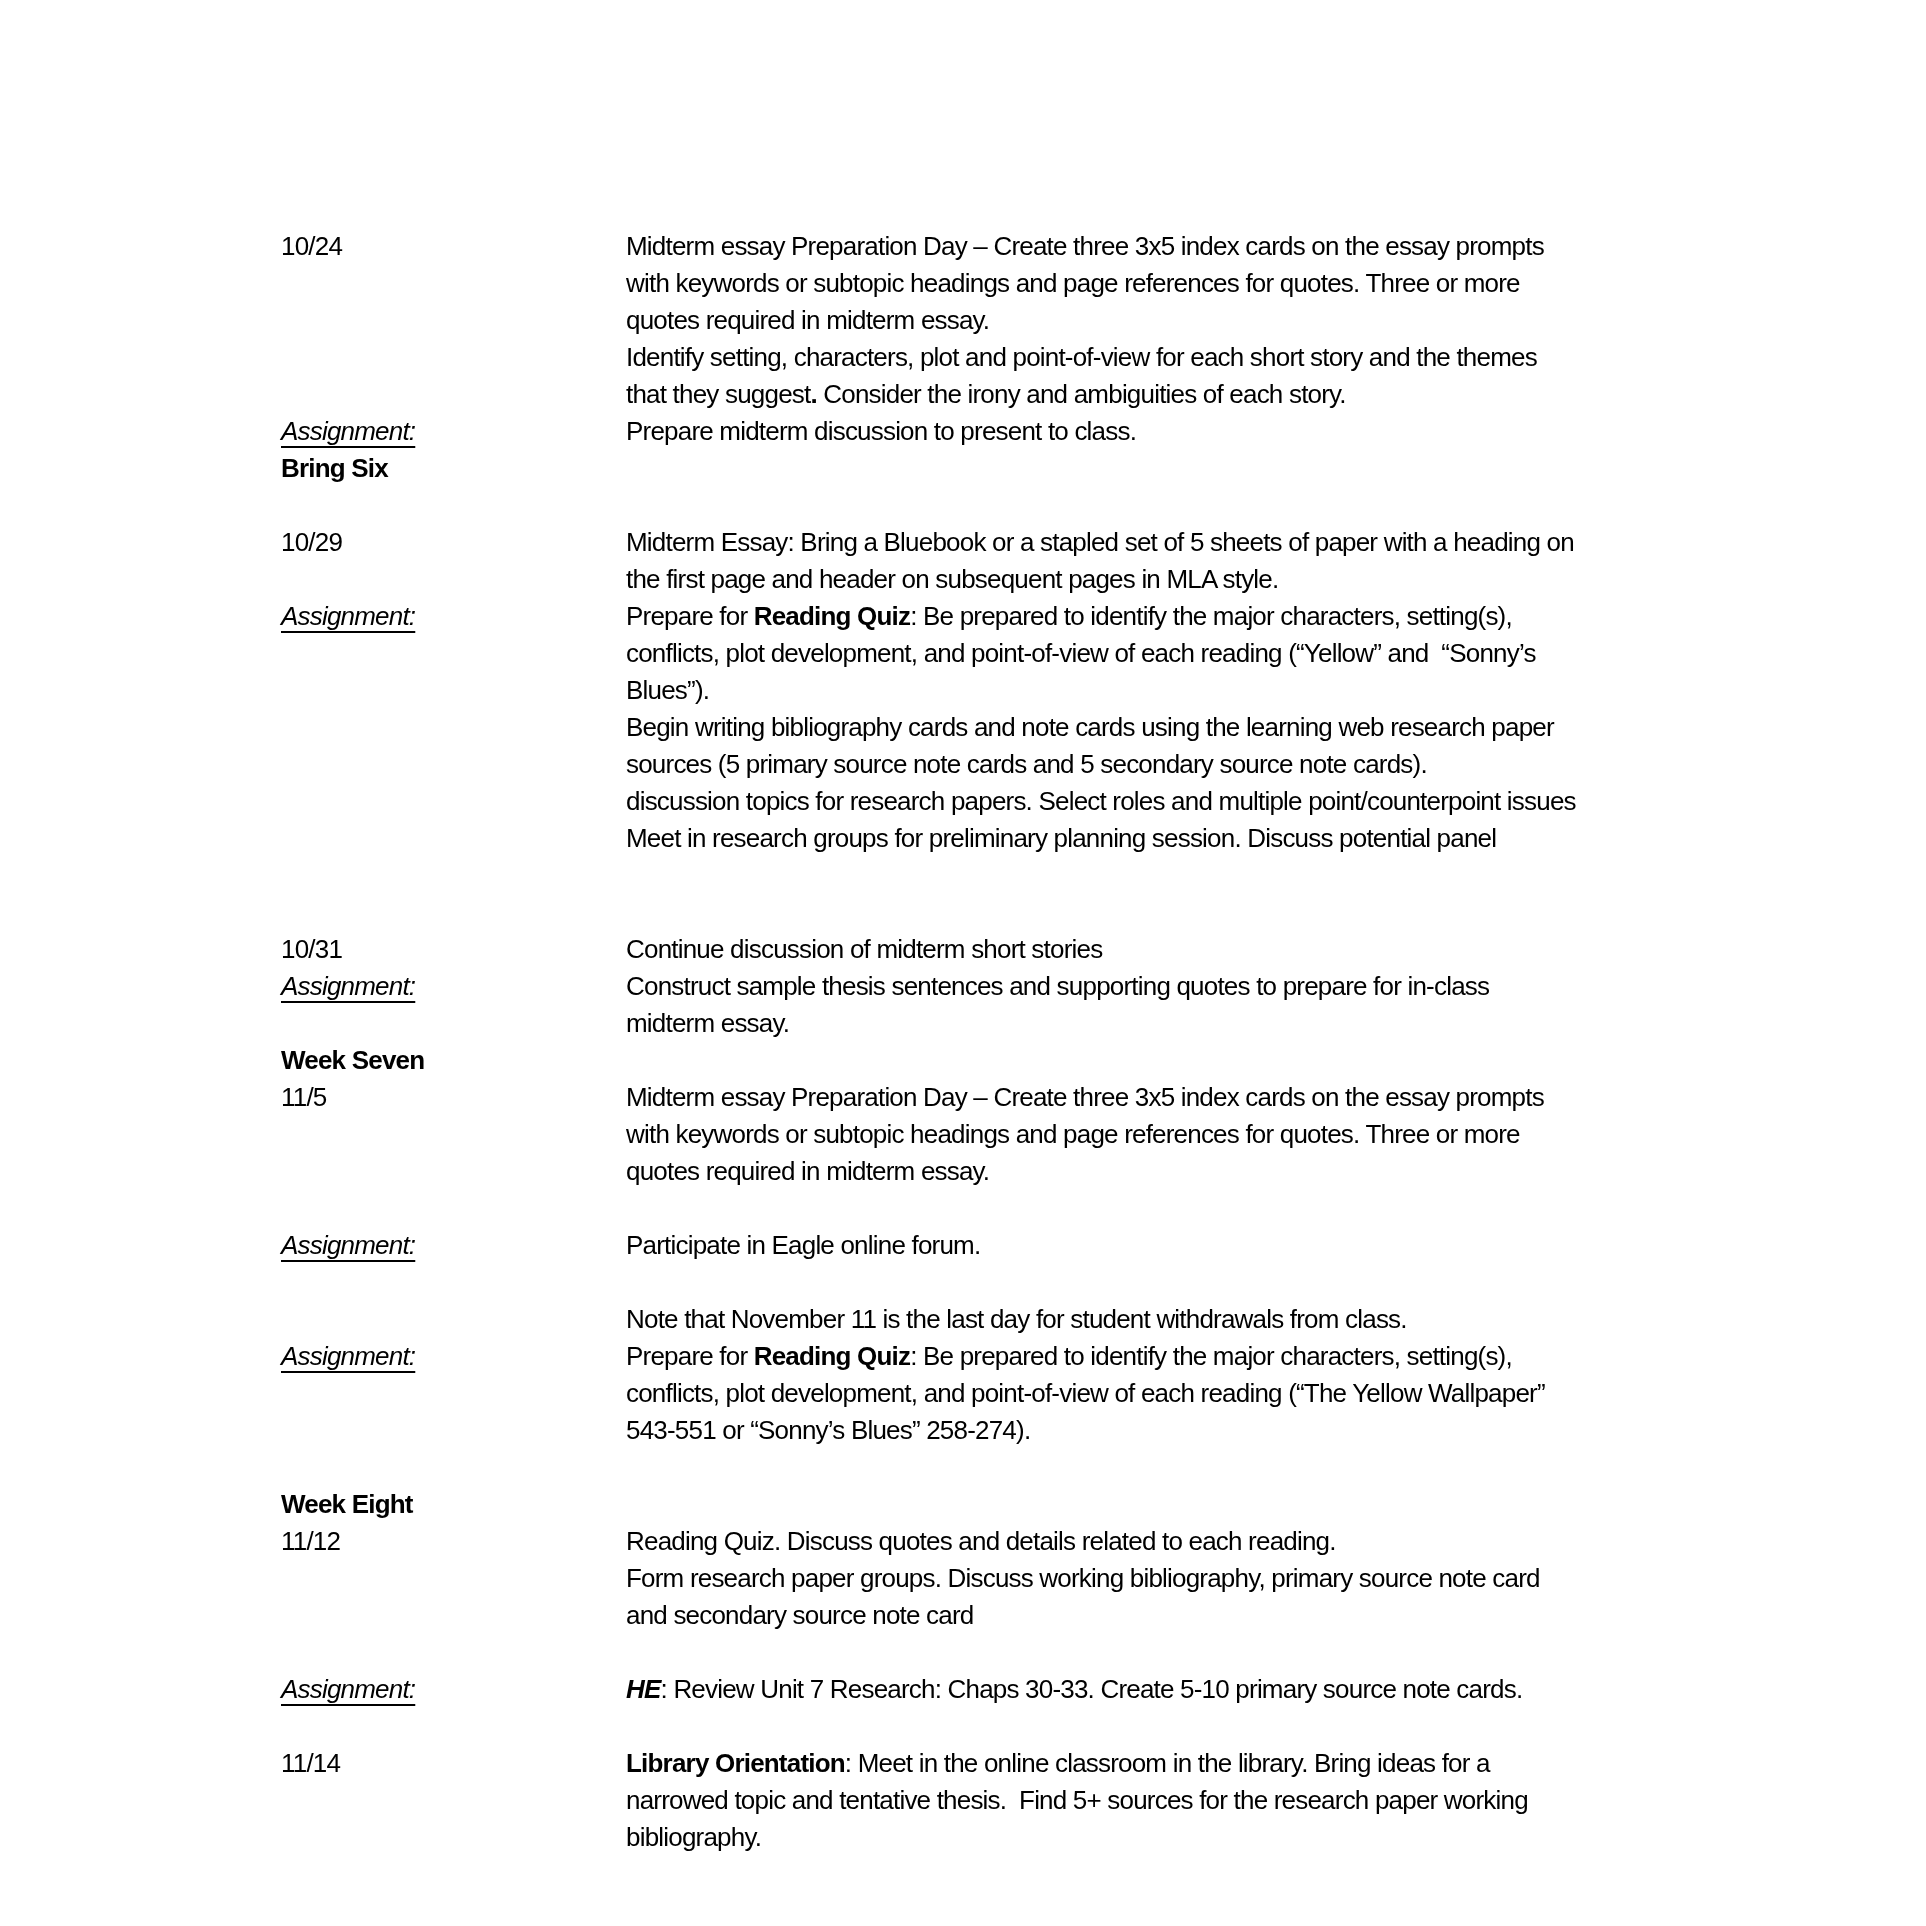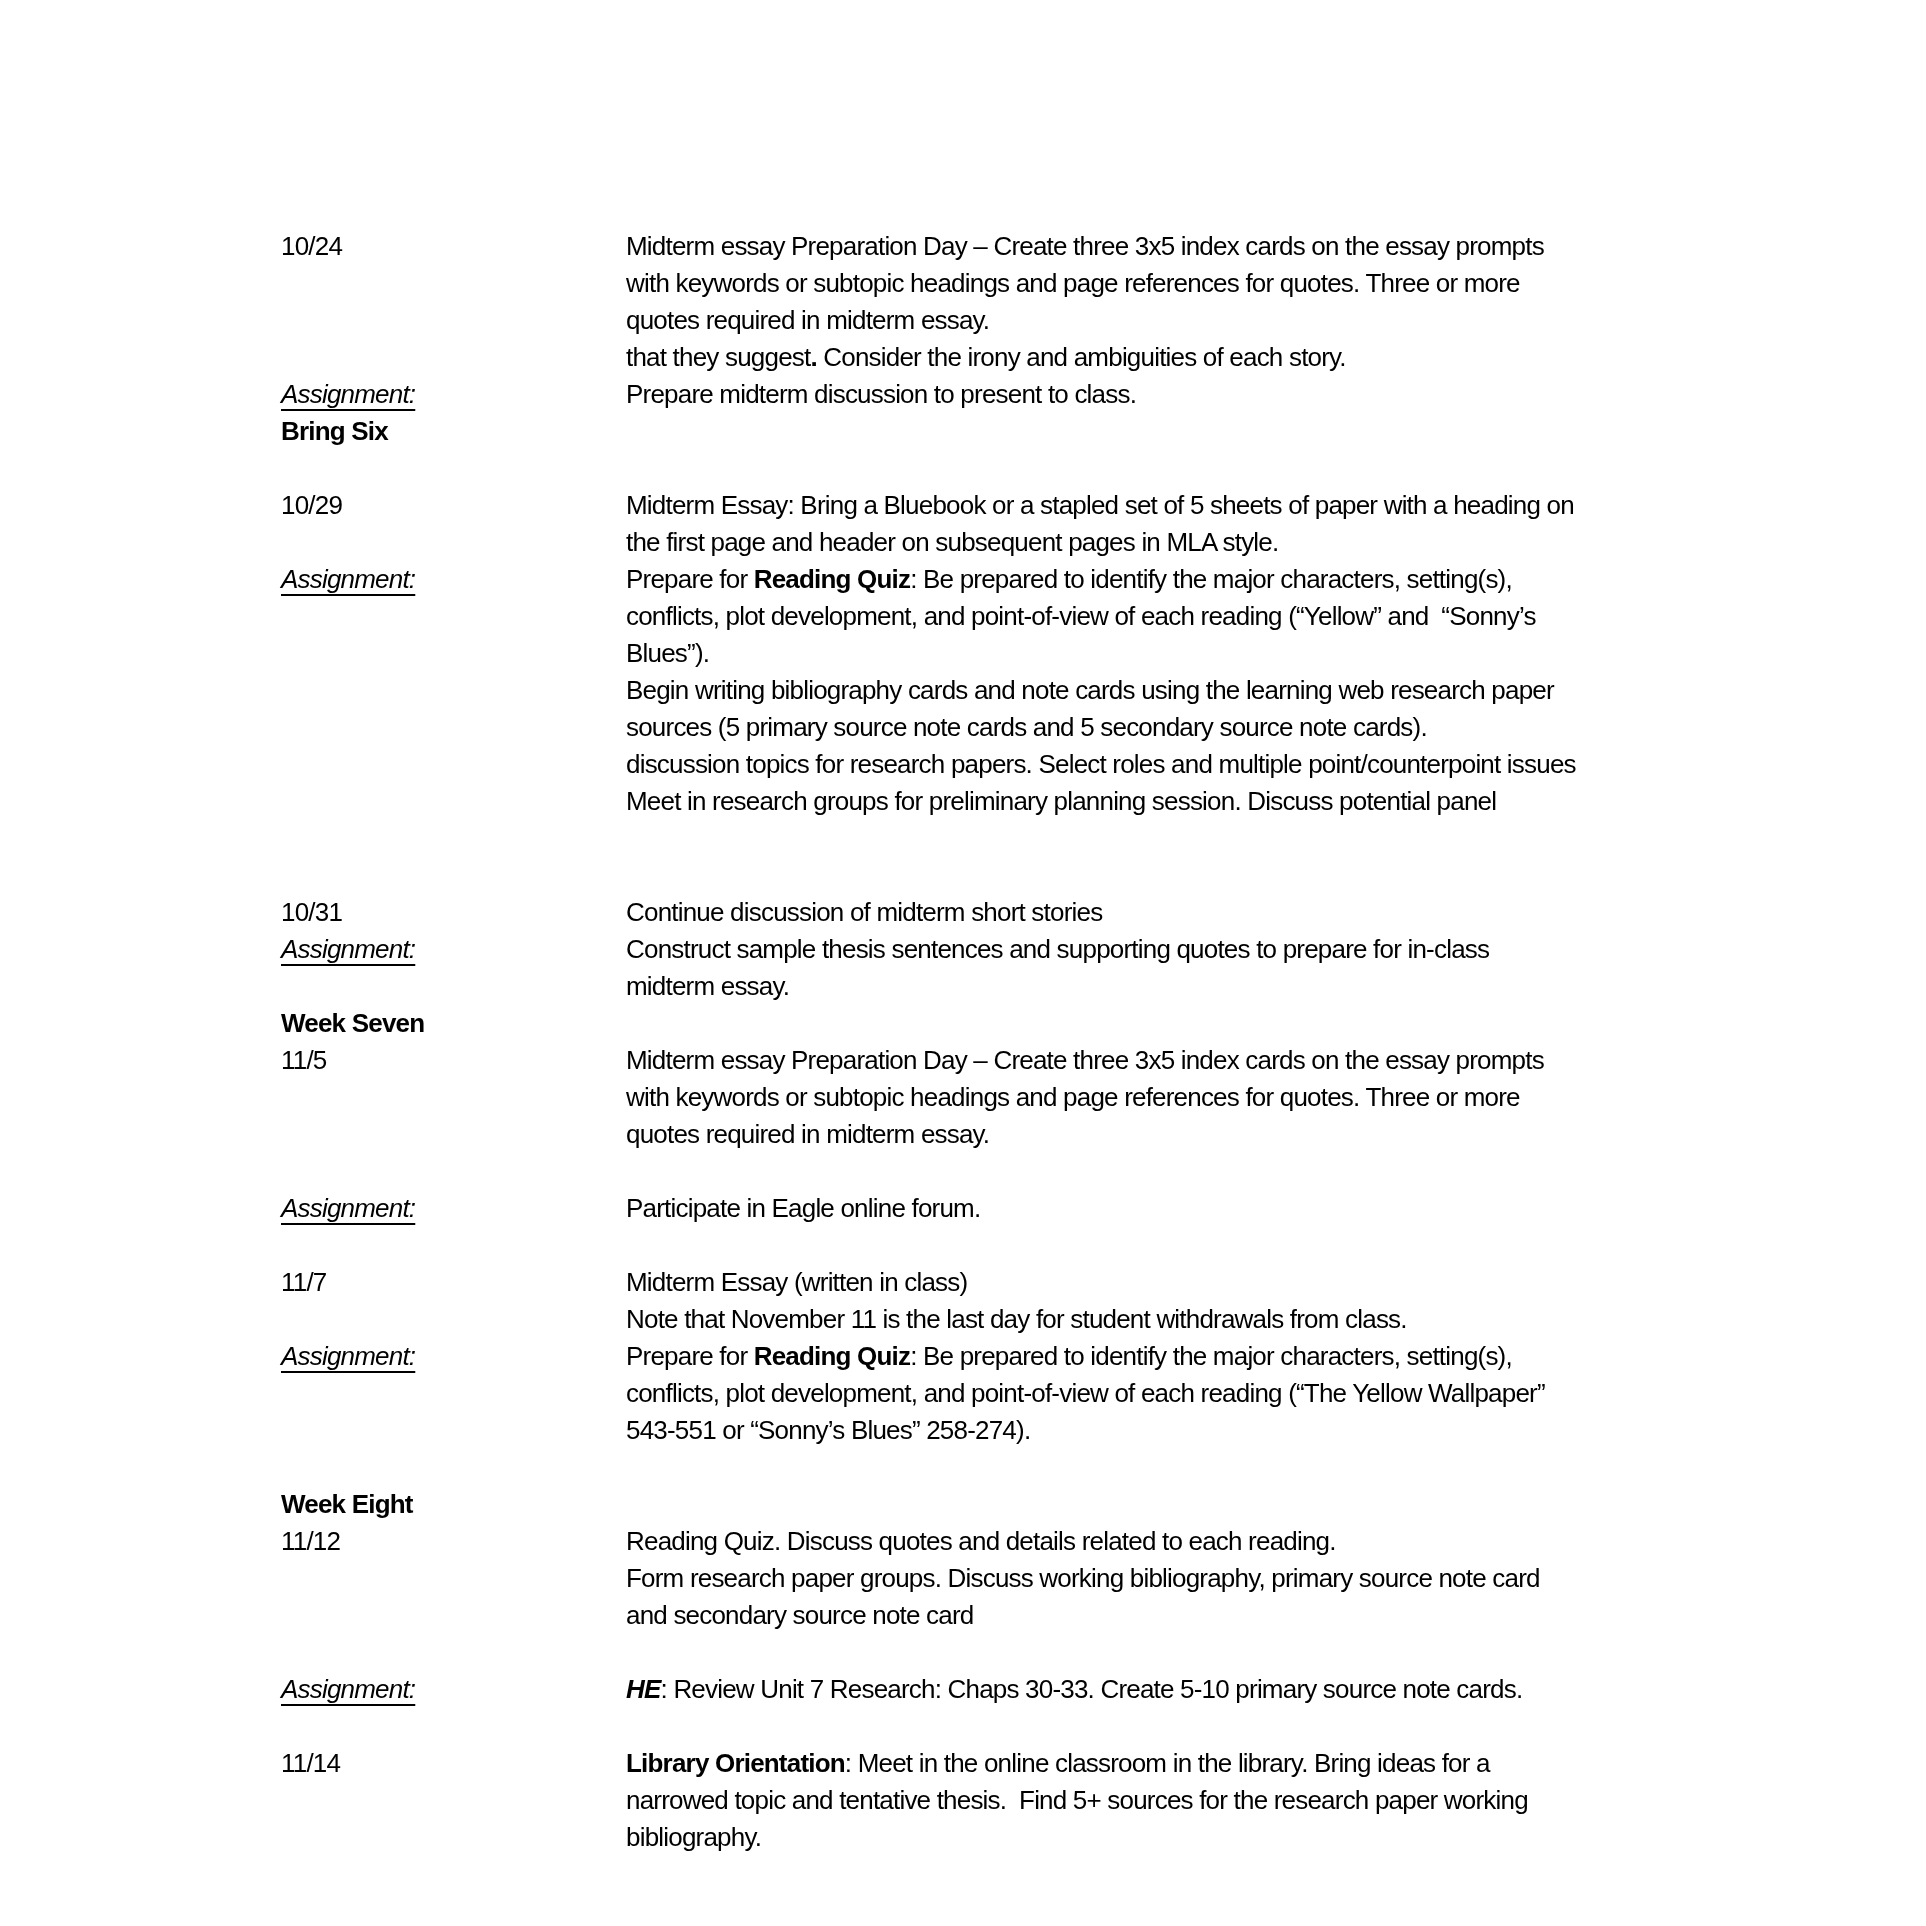--- a/index.html
+++ b/index.html
@@ -46,20 +46,24 @@
       <div class="row">
         <div class="cell label"></div>
         <div class="cell text"><span class="">with keywords or subtopic headings and page references for quotes. Three or more</span></div>
       </div>
       <div class="row">
         <div class="cell label"></div>
         <div class="cell text"><span class="">quotes required in midterm essay.</span></div>
       </div>
       <div class="row">
         <div class="cell label"></div>
+        <div class="cell text"><span class="">Identify setting, characters, plot and point-of-view for each short story and the themes</span></div>
+      </div>
+      <div class="row">
+        <div class="cell label"></div>
         <div class="cell text"><span class="">that they suggest</span><span class="b">.</span><span class=""> Consider the irony and ambiguities of each story.</span></div>
       </div>
       <div class="row">
         <div class="cell label"><span class="i u">Assignment:</span></div>
         <div class="cell text"><span class="">Prepare midterm discussion to present to class.</span></div>
       </div>
       <div class="row">
         <div class="cell label"><span class="b">Bring Six</span></div>
         <div class="cell text"></div>
       </div>
@@ -130,24 +134,20 @@
         <div class="cell label"></div>
         <div class="cell text"><span class="">quotes required in midterm essay.</span></div>
       </div>
       <div class="row blank"></div>
       <div class="row">
         <div class="cell label"><span class="i u">Assignment:</span></div>
         <div class="cell text"><span class="">Participate in Eagle online forum.</span></div>
       </div>
       <div class="row blank"></div>
       <div class="row">
-        <div class="cell label"><span class="">11/7</span></div>
-        <div class="cell text"><span class="">Midterm Essay (written in class)</span></div>
-      </div>
-      <div class="row">
         <div class="cell label"></div>
         <div class="cell text"><span class="">Note that November 11 is the last day for student withdrawals from class.</span></div>
       </div>
       <div class="row">
         <div class="cell label"><span class="i u">Assignment:</span></div>
         <div class="cell text"><span class="">Prepare for </span><span class="b">Reading Quiz</span><span class="">: Be prepared to identify the major characters, setting(s),</span></div>
       </div>
       <div class="row">
         <div class="cell label"></div>
         <div class="cell text"><span class="">conflicts, plot development, and point-of-view of each reading (“The Yellow Wallpaper”</span></div>

